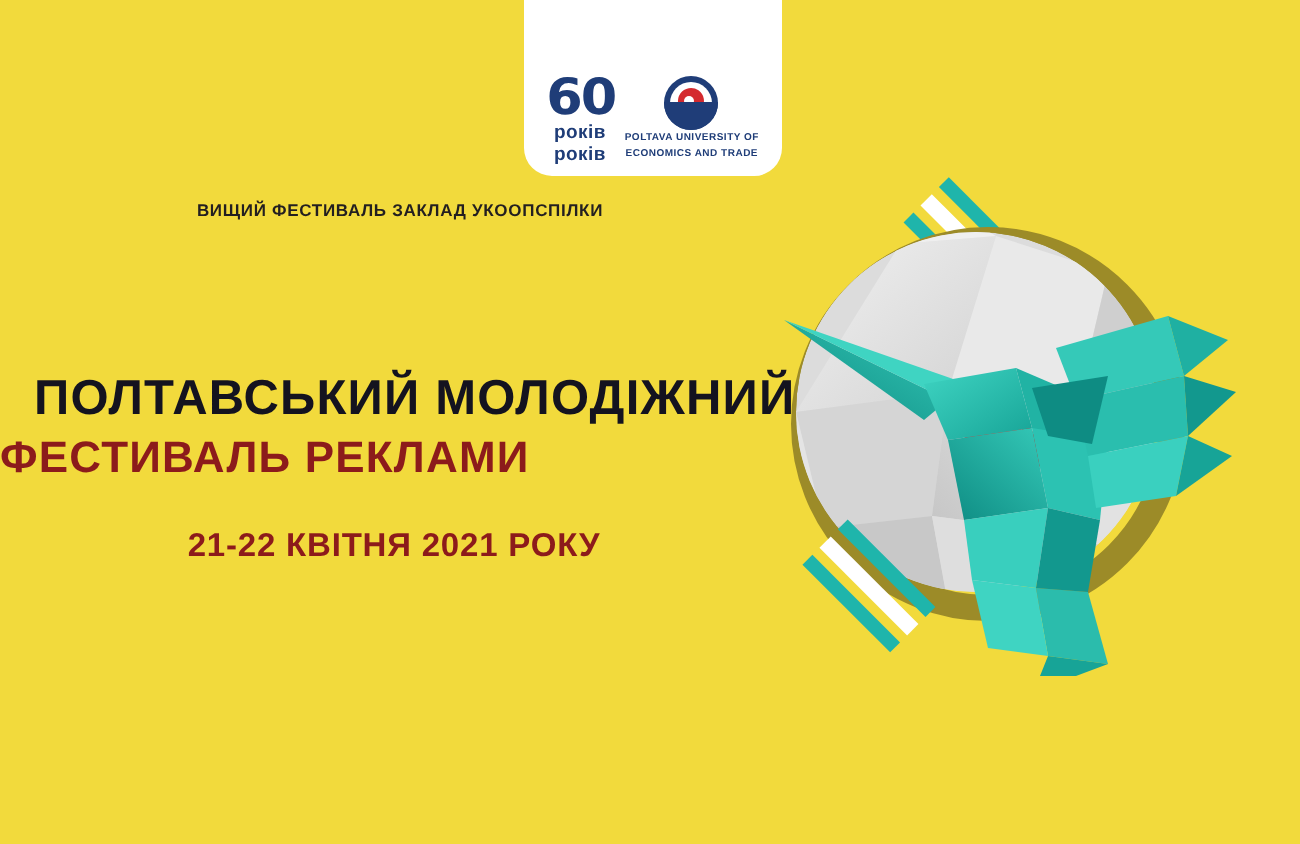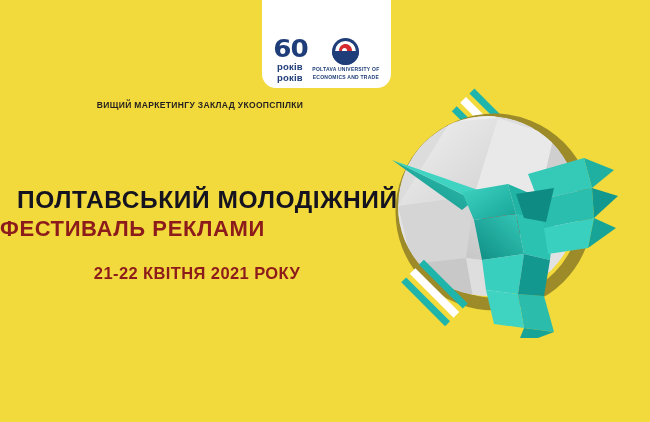--- a/index.html
+++ b/index.html
@@ -204,21 +204,21 @@
           <div class="swoosh"></div>
         </div>
         <div class="puet-text">POLTAVA UNIVERSITY OF</div>
         <div class="puet-text">ECONOMICS AND TRADE</div>
       </div>
 
     </div>
   </div>
 
   <div id="header-block">
-    <div class="hline">ВИЩИЙ МАРКЕТИНГУ ЗАКЛАД УКООПСПІЛКИ</div>
+    <div class="hline">ВИЩИЙ ФЕСТИВАЛЬ ЗАКЛАД УКООПСПІЛКИ</div>
   </div>
 
   <div id="title-main">ПОЛТАВСЬКИЙ МОЛОДІЖНИЙ</div>
   <div id="title-sub">ФЕСТИВАЛЬ РЕКЛАМИ</div>
   <div id="date-line">21-22 КВІТНЯ 2021 РОКУ</div>
 
   <div id="artwork">
     <svg width="272" height="250" viewBox="0 0 272 250" xmlns="http://www.w3.org/2000/svg">
       <defs>
         <clipPath id="sphereClip">

